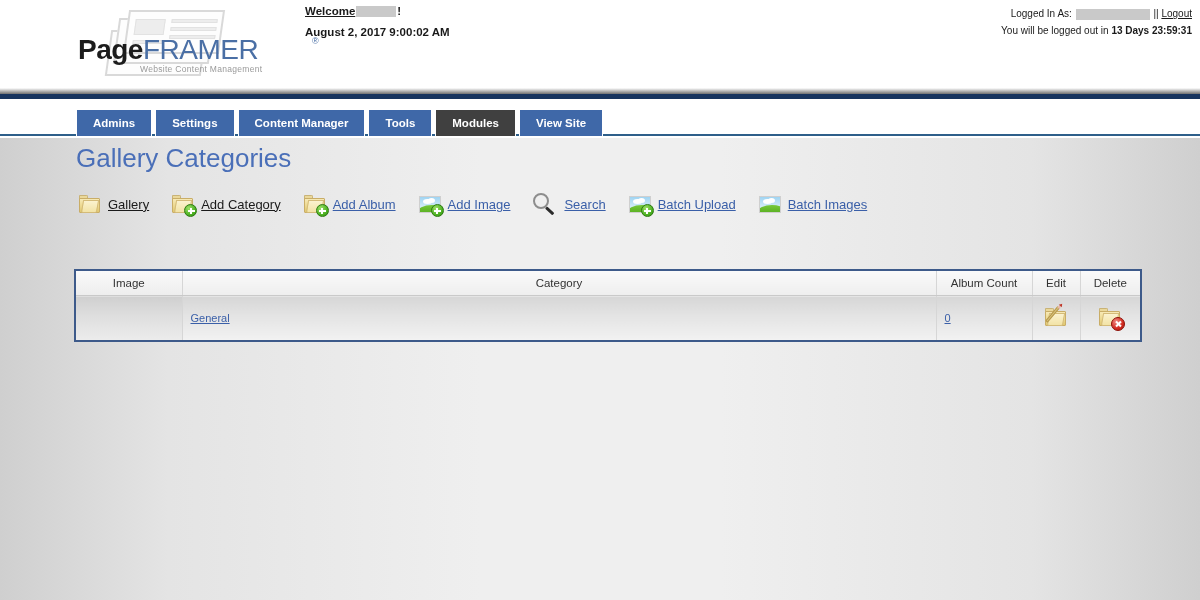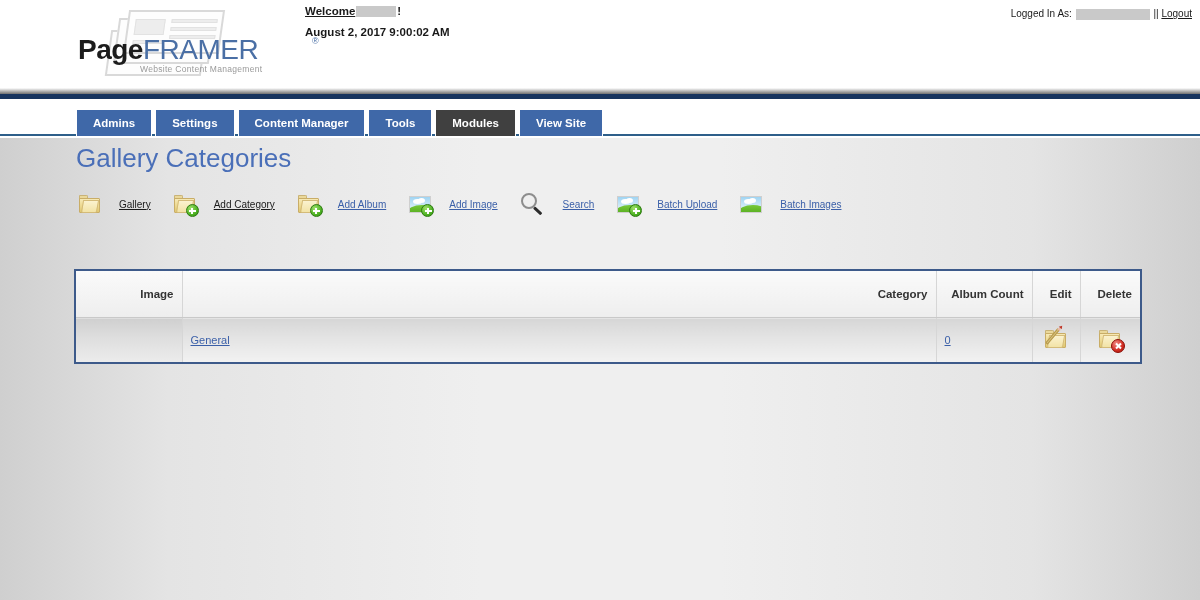--- a/index.html
+++ b/index.html
@@ -137,22 +137,22 @@
   .toolbar {
     position: absolute; left: 78px; top: 54px;
     display: flex; align-items: center;
   }
   .tool-item {
     display: flex; align-items: center;
     margin-right: 22px;
     cursor: pointer;
   }
   .tool-label {
-    font-size: 10px; color: #3a5fa8; text-decoration: underline;
-    margin-left: 17px; white-space: nowrap;
+    font-size: 13px; color: #3a5fa8; text-decoration: underline;
+    margin-left: 6px; white-space: nowrap;
   }
   .tool-item.dark .tool-label { color: #1a1a1a; }
 
   
   .ico { position: relative; width: 24px; height: 22px; flex: none; }
   .folder {
     position: absolute; left: 1px; top: 2px; width: 21px; height: 18px;
   }
   .folder .tab-top {
     position: absolute; left: 0; top: 0; width: 9px; height: 4px;
@@ -259,23 +259,23 @@
     width: 1068px;
     border: 2px solid #3d5a8a;
     background: #ffffff;
   }
   table.grid {
     width: 100%; border-collapse: collapse;
     font-size: 11.5px;
   }
   table.grid th {
     background: linear-gradient(to bottom, #fafafa 0%, #eeeeee 100%);
-    color: #333333; font-weight: bold;
-    text-align: right;
-    padding: 17px 8px;
+    color: #333333; font-weight: normal;
+    text-align: center;
+    padding: 6px 8px;
     border-right: 1px solid #d6d6d6;
     border-bottom: 1px solid #c9c9c9;
     white-space: nowrap;
   }
   table.grid th:last-child { border-right: none; }
   table.grid td {
     background: linear-gradient(to bottom, #d6d6d6 0%, #e4e4e4 45%, #f2f2f2 100%);
     padding: 8px;
     border-right: 1px solid #d6d6d6;
     height: 44px;
@@ -322,20 +322,24 @@
       </div>
       <div class="date-line">August 2, 2017 9:00:02 AM</div>
     </div>
 
     <div class="login-block">
       <div>
         <span>Logged In As:</span>
         <span class="redact"></span>
         <span>||</span>
         <span class="logout-link">Logout</span>
+      </div>
+      <div>
+        <span>You will be logged out in</span>
+        <span class="bold">13 Days 23:59:31</span>
       </div>
     </div>
 
     <div class="header-rule"></div>
   </div>
 
   <div class="header-navy"></div>
 
   <div class="navbar">
     <div class="tabs">

